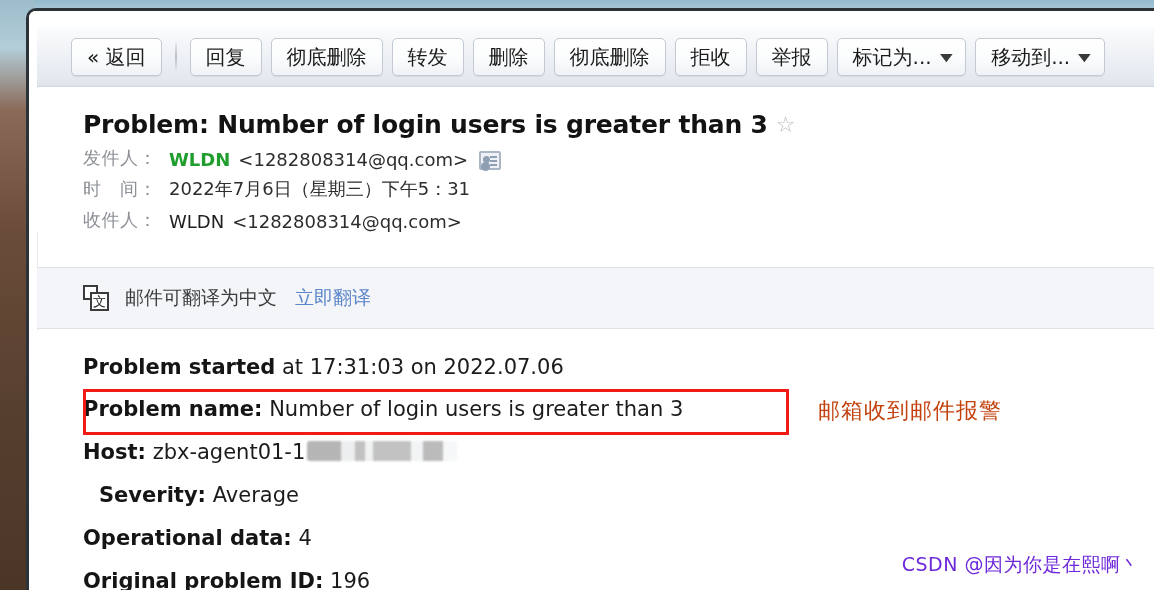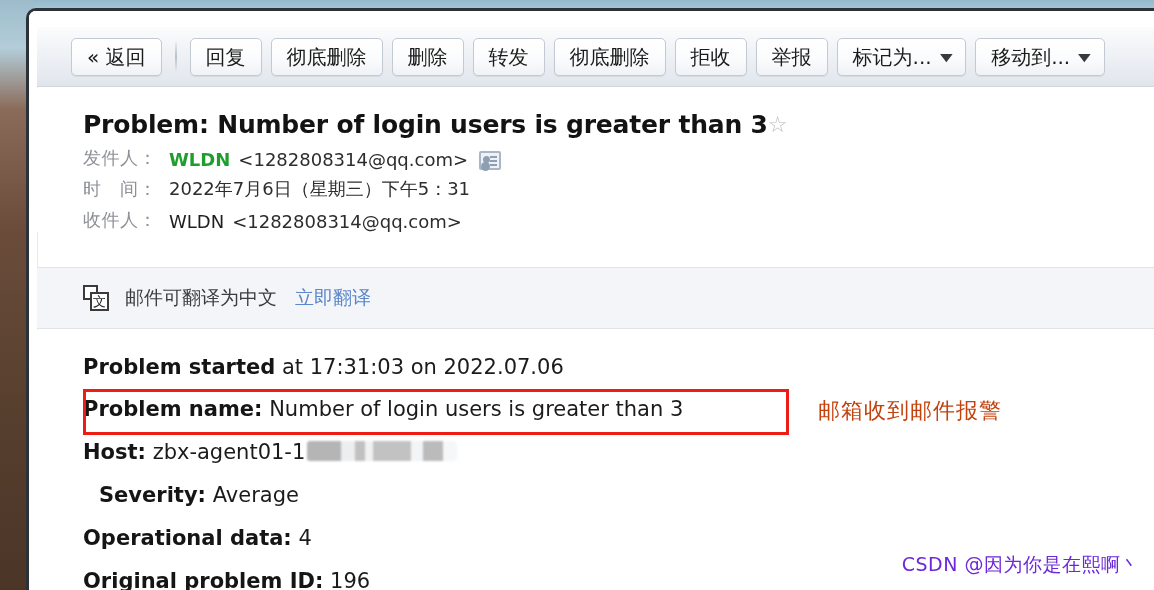--- a/index.html
+++ b/index.html
@@ -130,21 +130,21 @@
   #mail-head {
     position: absolute;
     left: 8px;
     top: 77px;
     width: 1117px;
     background: #ffffff;
   }
   #subject-row {
     display: flex;
     align-items: baseline;
-    gap: 0;
+    gap: 8px;
     padding: 22px 0 0 46px;
   }
   #subject {
     font-family: "DejaVu Sans", "Liberation Sans", sans-serif;
     font-size: 25px;
     font-weight: bold;
     color: #131313;
     letter-spacing: -0.2px;
   }
   #star-icon {
@@ -384,25 +384,25 @@
 
         <div class="tbtn">
           <span>回复</span>
         </div>
 
         <div class="tbtn">
           <span>彻底删除</span>
         </div>
 
         <div class="tbtn">
+          <span>转发</span>
+        </div>
+
+        <div class="tbtn">
           <span>删除</span>
-        </div>
-
-        <div class="tbtn">
-          <span>转发</span>
         </div>
 
         <div class="tbtn">
           <span>彻底删除</span>
         </div>
 
         <div class="tbtn">
           <span>拒收</span>
         </div>
 

